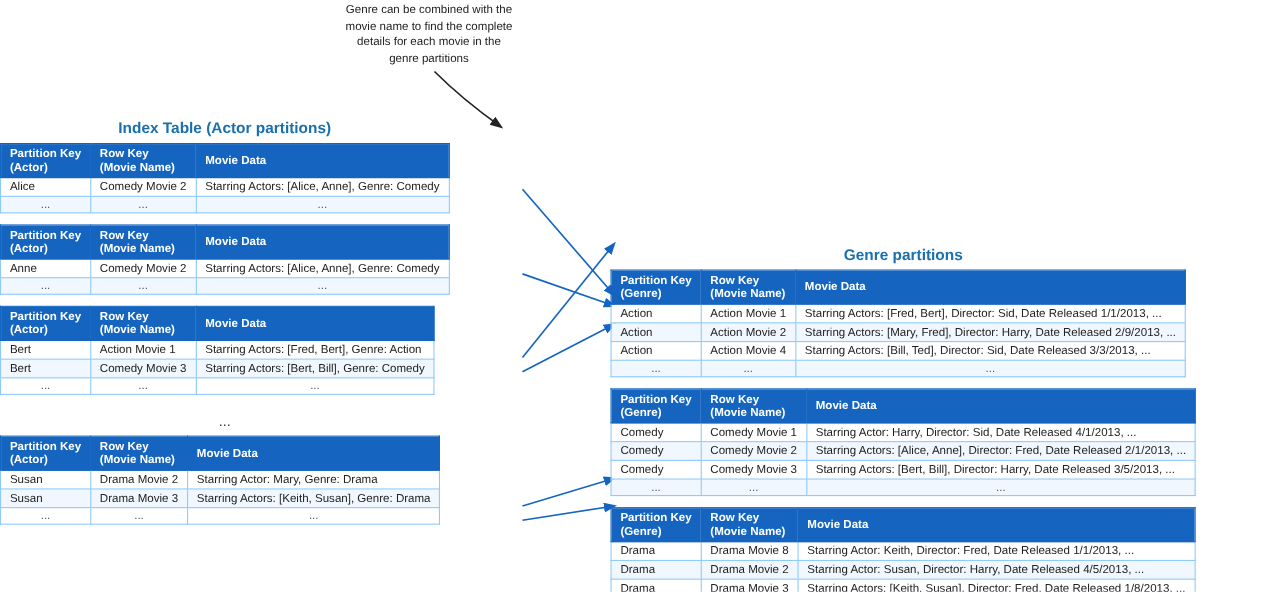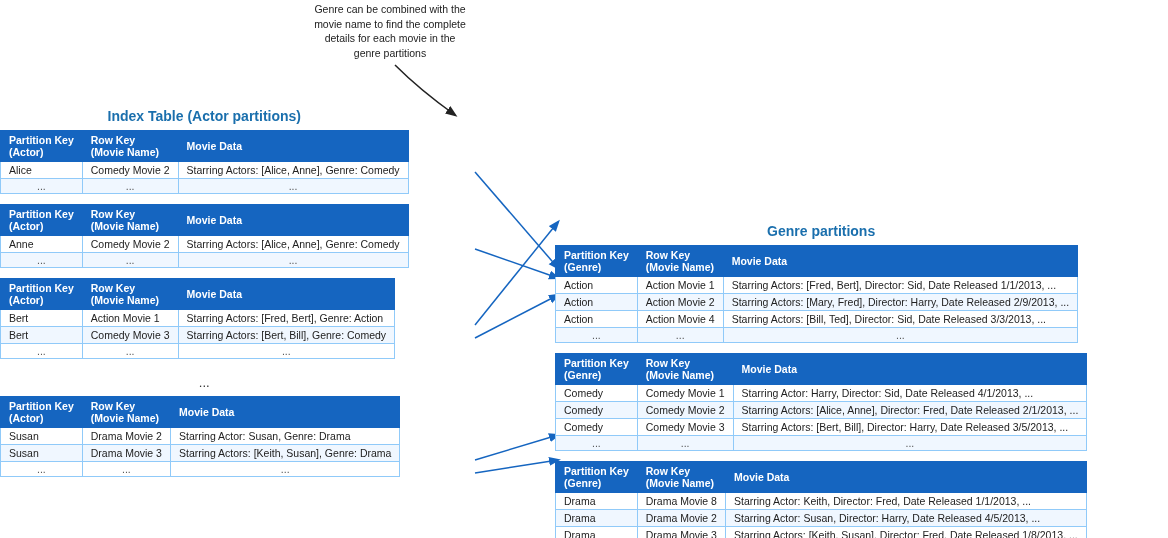--- a/index.html
+++ b/index.html
@@ -223,21 +223,21 @@
           <tr>
             <th>Partition Key<br>(Actor)</th>
             <th>Row Key<br>(Movie Name)</th>
             <th>Movie Data</th>
           </tr>
         </thead>
         <tbody>
           <tr>
             <td>Susan</td>
             <td>Drama Movie 2</td>
-            <td>Starring Actor: Susan, Genre: Drama</td>
+            <td>Starring Actor: Mary, Genre: Drama</td>
           </tr>
           <tr>
             <td>Susan</td>
             <td>Drama Movie 3</td>
             <td>Starring Actors: [Keith, Susan], Genre: Drama</td>
           </tr>
           <tr class="dots-row">
             <td>...</td>
             <td>...</td>
             <td>...</td>

